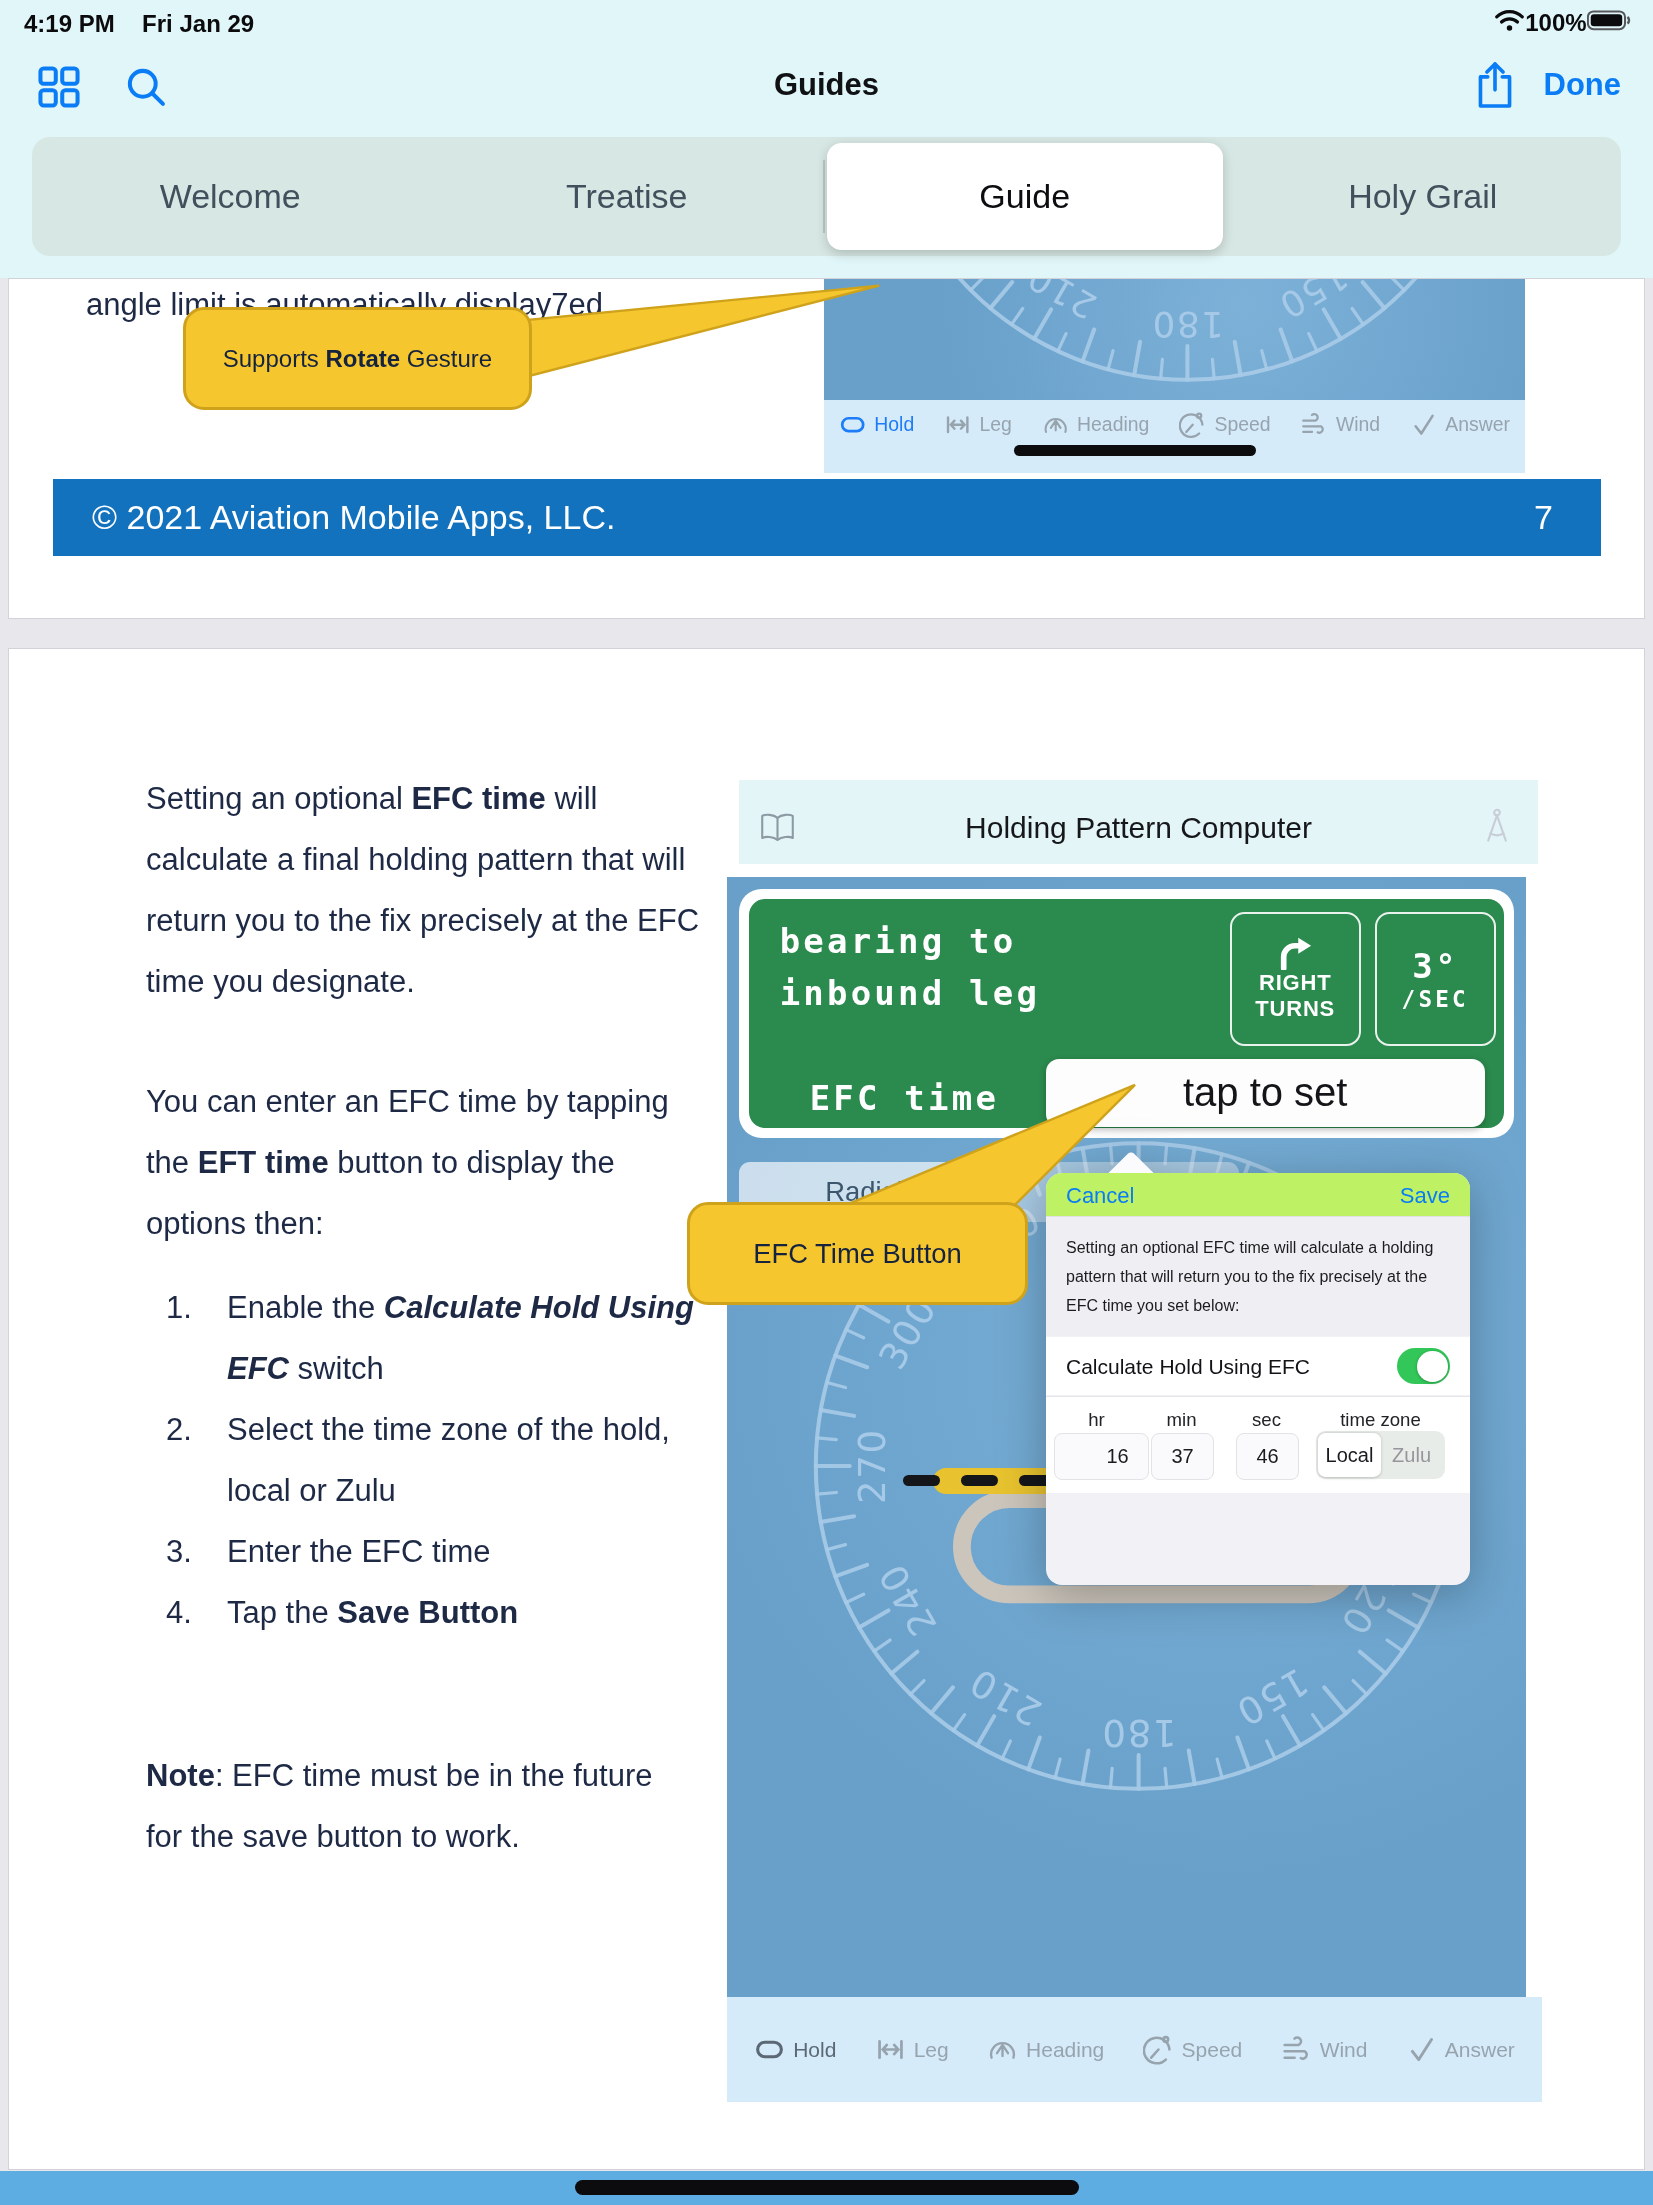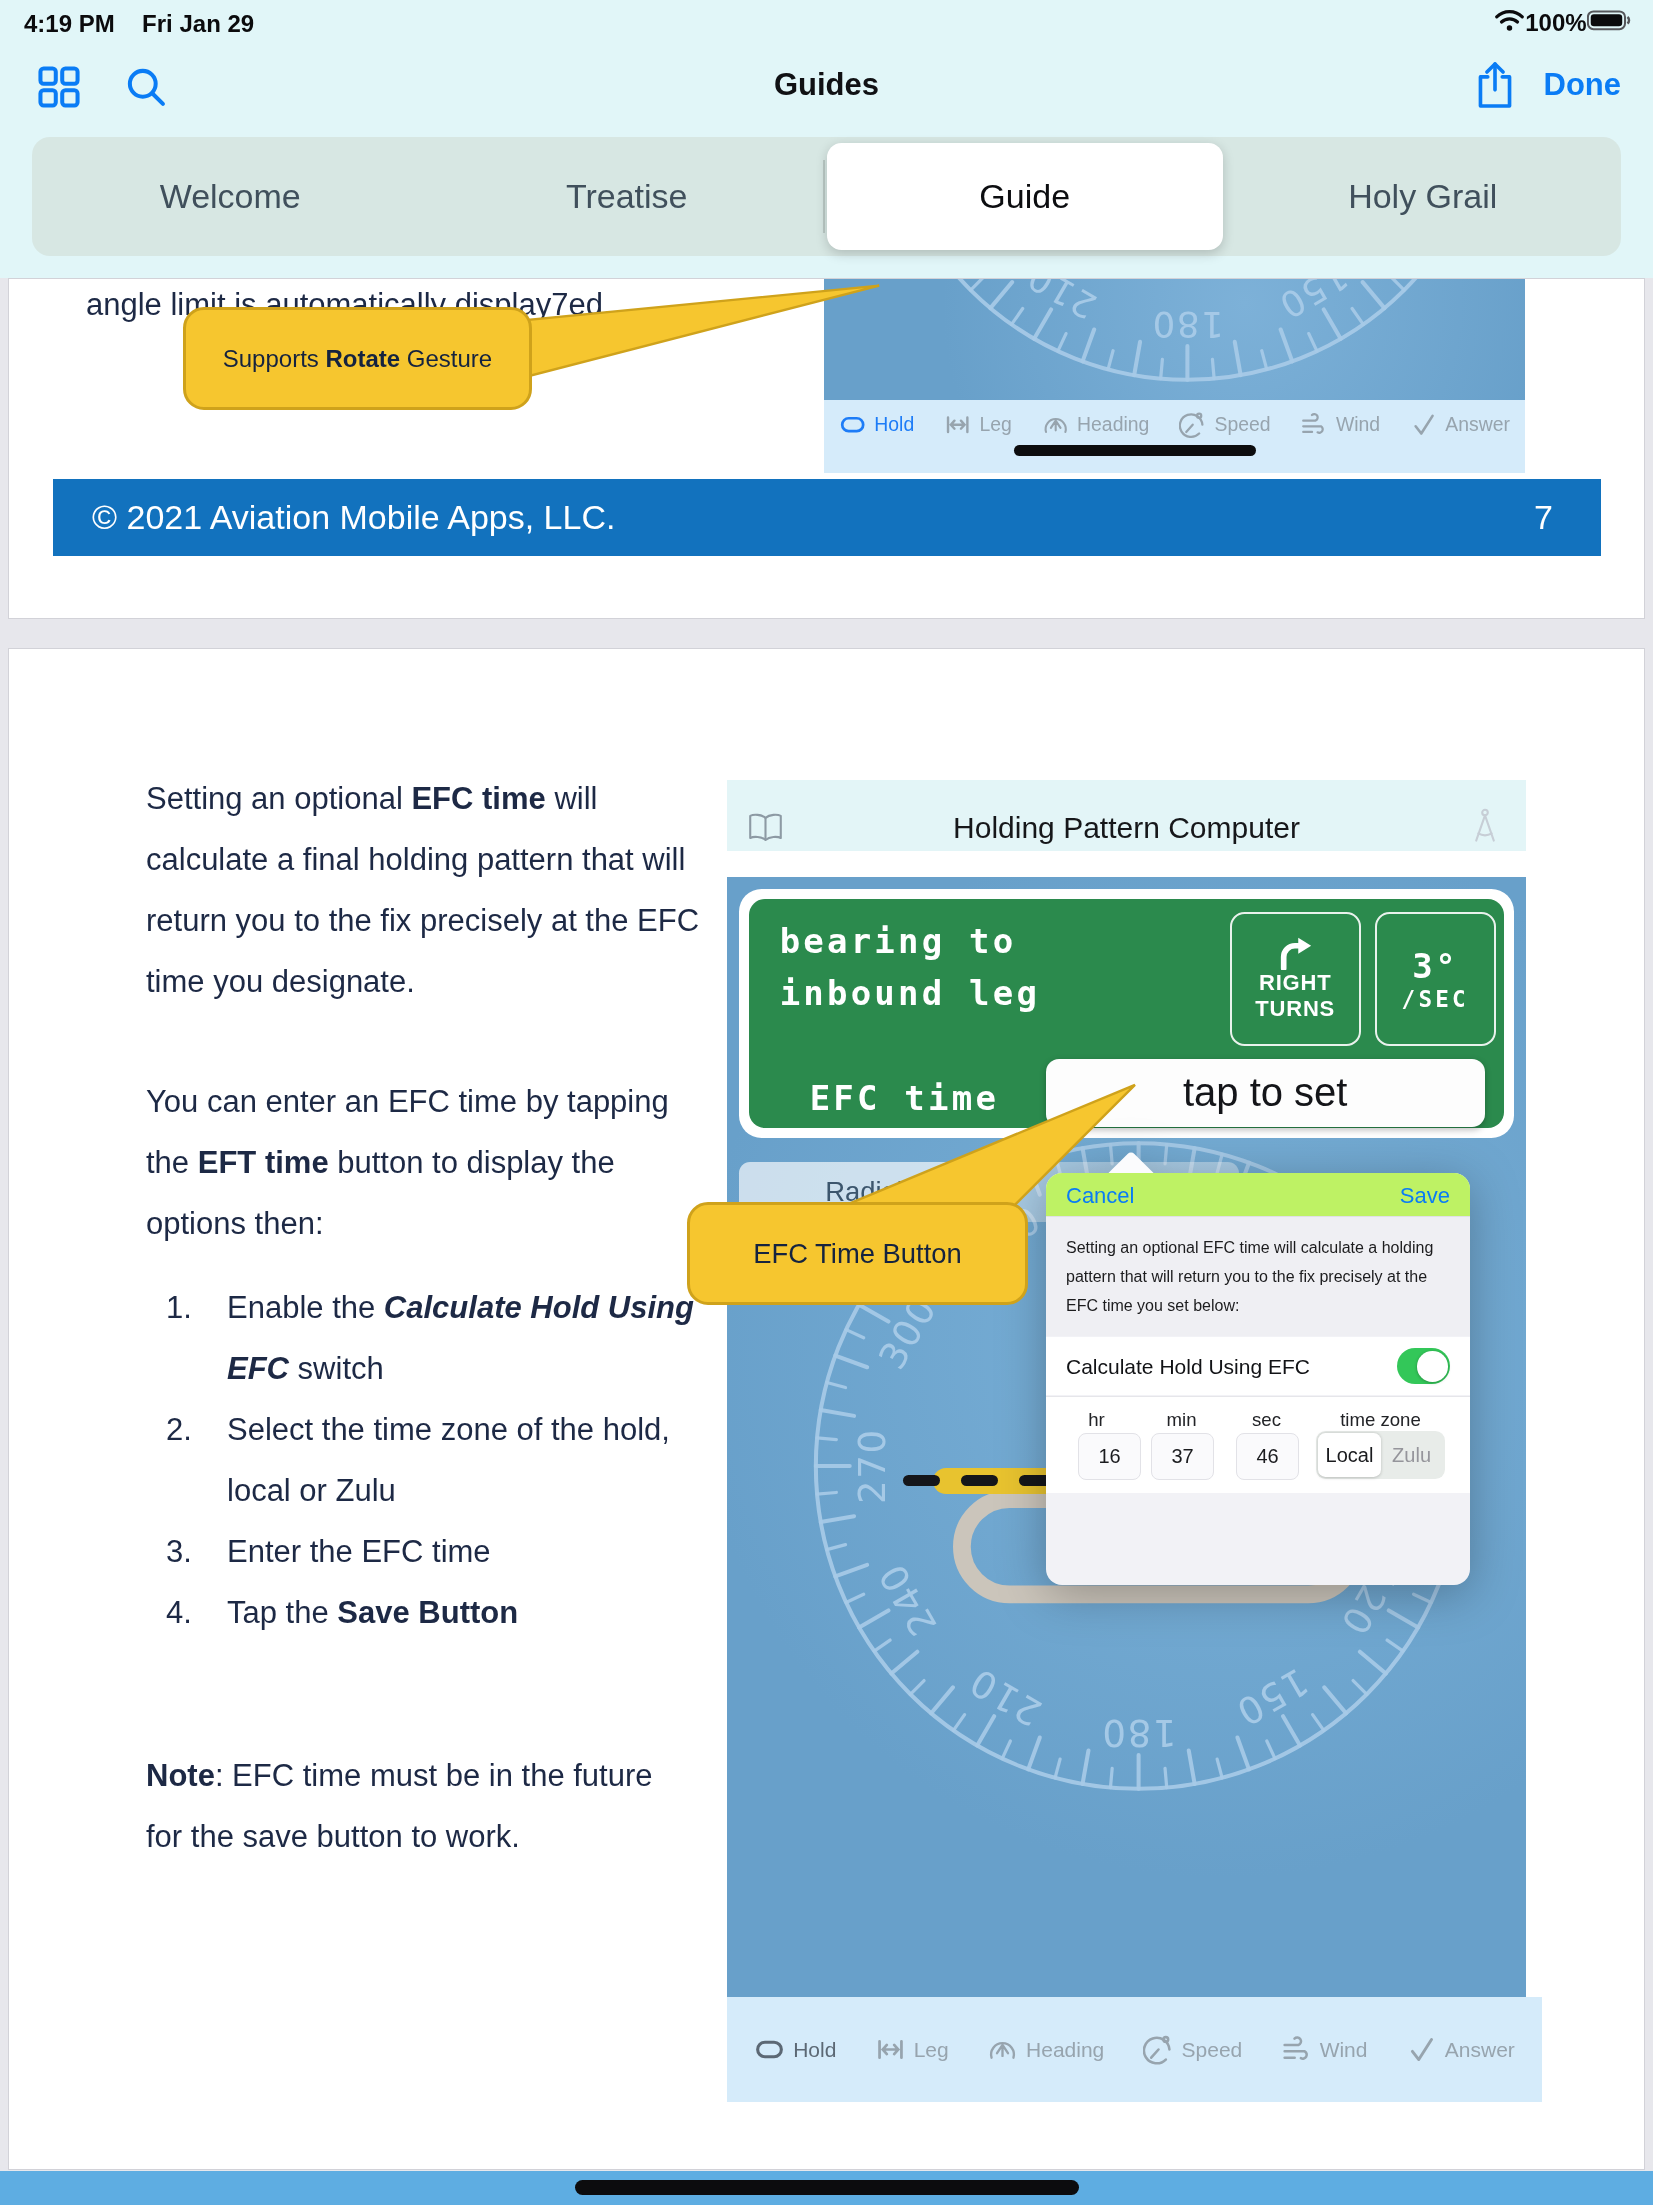--- a/index.html
+++ b/index.html
@@ -50,21 +50,21 @@
   #p2-para1{position:absolute;left:137px;top:119px;width:569px;}
   #p2-para2{position:absolute;left:137px;top:422px;width:569px;}
   #p2-list{position:absolute;left:157px;top:628px;width:565px;}
   .li{display:flex;}
   .li-num{width:61px;flex:none;}
   .li-text{width:488px;}
   #p2-note{position:absolute;left:137px;top:1096px;width:533px;}
 
   
   #app2{position:absolute;left:718px;top:131px;width:799px;height:1322px;z-index:1;}
-  #app2-header{position:absolute;left:0;top:0;width:799px;height:71px;background:#e3f5f7;}
+  #app2-header{position:absolute;left:12px;top:0;width:799px;height:84px;background:#e3f5f7;}
   #app2-title{position:absolute;left:0;right:0;top:31px;text-align:center;font-size:30px;font-weight:500;color:#16171a;}
   #app2-body{position:absolute;left:0;top:97px;width:799px;height:1120px;background:radial-gradient(circle at 62% 42%,#7ab0d7,#68a0ca 65%);overflow:hidden;}
   #app2-toolbar{position:absolute;left:0;top:1217px;width:799px;height:105px;background:#d5ebfa;display:flex;align-items:center;justify-content:space-around;padding:0 8px;}
   #app2-toolbar .tb-item{font-size:21px;}
   #app2-toolbar .tb-item svg{width:31px;height:31px;}
 
   #compass2{position:absolute;left:0;top:0;width:799px;height:1120px;}
   #racetrack{position:absolute;left:0;top:0;width:799px;height:1120px;}
   #dash-strip{position:absolute;left:206px;top:591px;width:202px;height:26px;background:#e8c32f;border-radius:13px;}
   #dash-row{position:absolute;left:176px;top:598px;display:flex;gap:21px;}
@@ -102,21 +102,21 @@
   #pop-toggle-label{position:absolute;left:20px;top:18px;font-size:21px;color:#121316;}
   #toggle{position:absolute;right:20px;top:11.3px;width:53px;height:36px;border-radius:18px;background:#33c759;}
   #toggle-knob{position:absolute;right:2.4px;top:2.4px;width:31px;height:31px;border-radius:15.3px;background:#ffffff;box-shadow:0 0.8px 3.2px rgba(0,0,0,0.3);}
   #pop-fields{position:absolute;left:0;top:223px;width:100%;height:97px;background:#ffffff;border-top:0.8px solid #e6e6ea;box-sizing:border-box;}
   .field-label{position:absolute;top:12px;font-size:18.6px;color:#222327;text-align:center;}
   #fl-hr{left:20px;width:61px;}
   #fl-min{left:105px;width:61px;}
   #fl-sec{left:190px;width:61px;}
   #fl-tz{left:270px;width:129px;}
   .field-box{position:absolute;top:36px;width:61px;height:45px;background:#fafafc;border:0.8px solid #e2e2e7;border-radius:8px;display:flex;align-items:center;justify-content:center;font-size:20px;color:#1b1c1f;}
-  #fb-hr{left:32px;} #fb-min{left:105px;} #fb-sec{left:190px;}
+  #fb-hr{left:8px;padding-left:32px;} #fb-min{left:105px;} #fb-sec{left:190px;}
   #tz-seg{position:absolute;left:270px;top:34px;width:129px;height:48px;background:#e8ece9;border-radius:9.7px;display:flex;padding:2.4px;box-sizing:border-box;}
   .tz-opt{flex:1;display:flex;align-items:center;justify-content:center;font-size:20px;color:#95959b;}
   .tz-opt.selected{background:#ffffff;border-radius:7.3px;color:#1a1b1e;box-shadow:0 0.8px 3.2px rgba(0,0,0,0.2);}
 
   
   #p2-arrow{position:absolute;left:0;top:0;width:1637px;height:1522px;z-index:7;pointer-events:none;}
   #p2-callout{position:absolute;left:678px;top:553px;width:335px;height:97px;background:#f6c62f;border:3.2px solid #cfa21b;border-radius:21px;display:flex;align-items:center;justify-content:center;font-size:27.4px;color:#15233f;z-index:8;}
 
   
   #bottom-strip{position:absolute;left:0;top:2171px;width:1653px;height:35px;background:#5eade2;z-index:60;}

